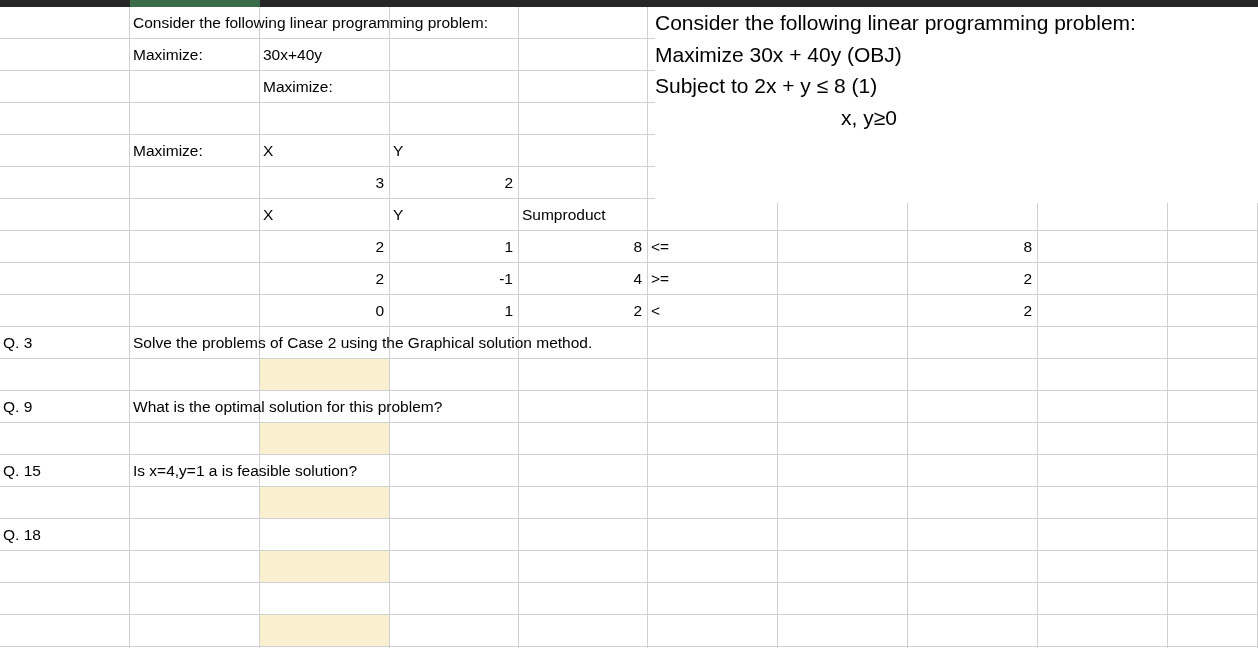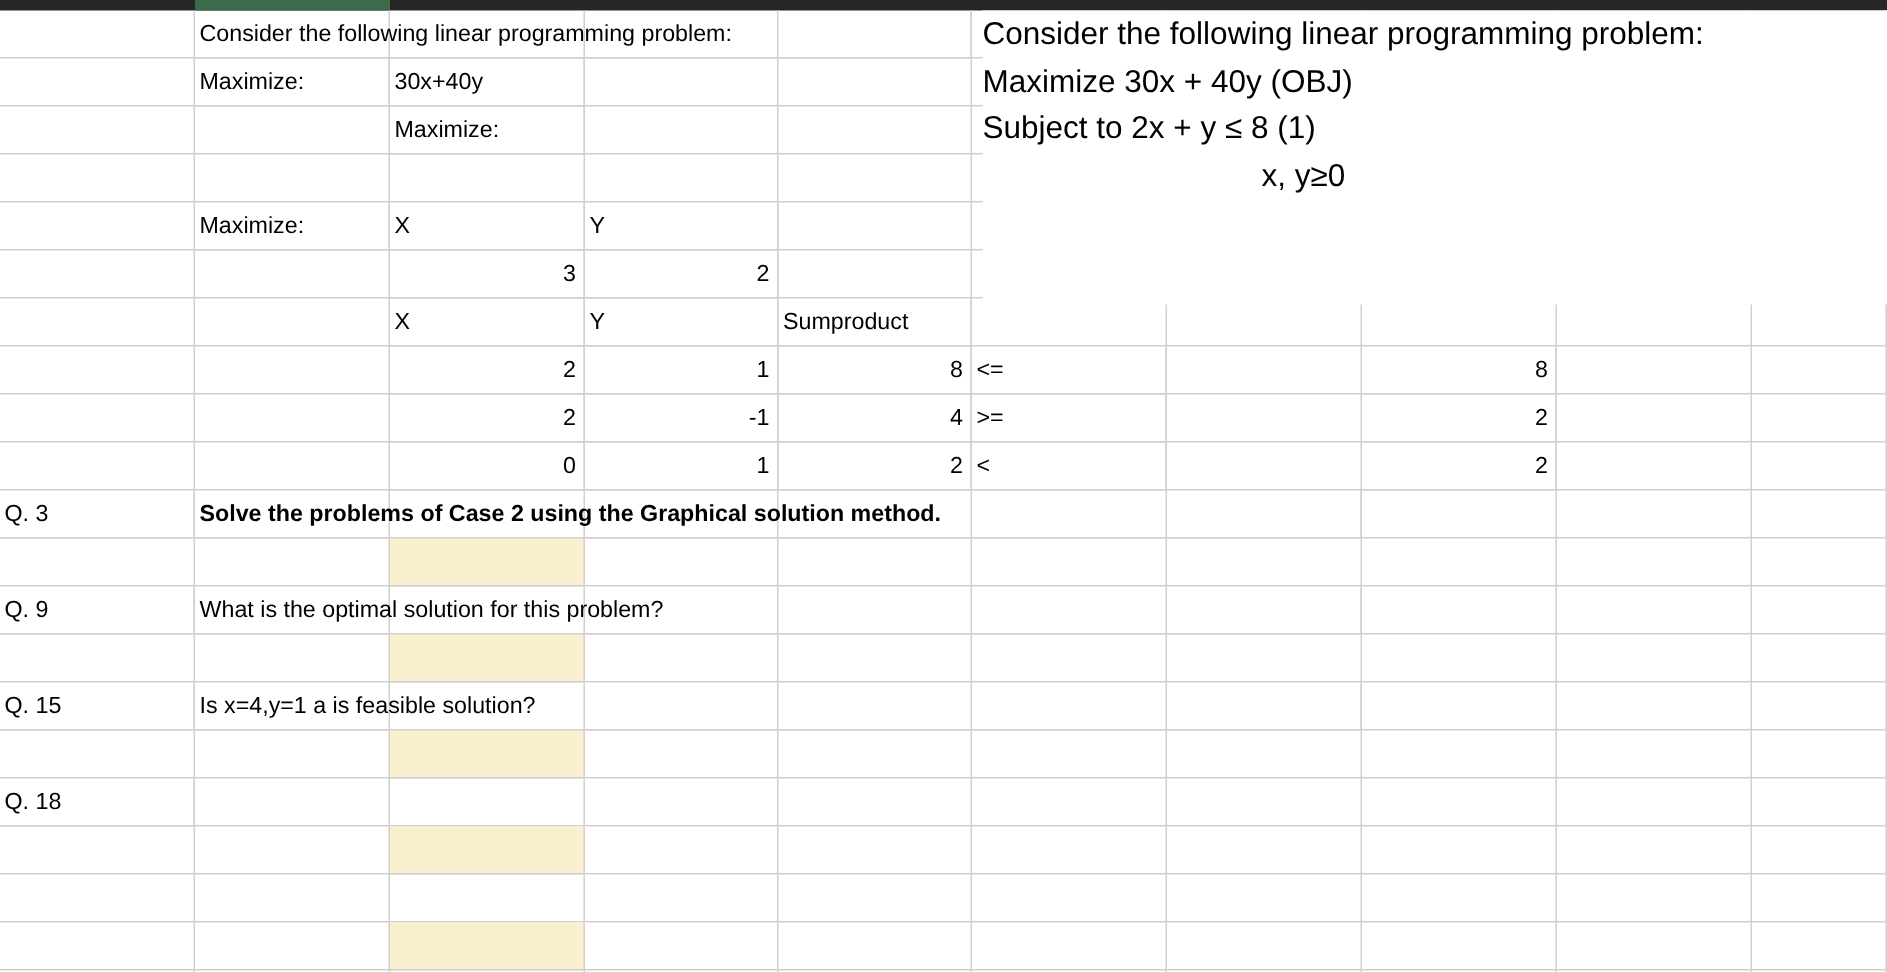--- a/index.html
+++ b/index.html
@@ -406,21 +406,21 @@
       </div>
       <div class="cell txt" style="left: 648px; top: 288px; width: 130px; height: 32px;">
         <span>&lt;</span>
       </div>
       <div class="cell num" style="left: 908px; top: 288px; width: 130px; height: 32px;">
         <span>2</span>
       </div>
       <div class="cell txt" style="left: 0px; top: 320px; width: 130px; height: 32px;">
         <span>Q. 3</span>
       </div>
-      <div class="cell txt spill" style="left: 130px; top: 320px; width: 778px; height: 32px; font-weight: bold;">
+      <div class="cell txt spill" style="left: 130px; top: 320px; width: 778px; height: 32px;">
         <span>Solve the problems of Case 2 using the Graphical solution method.</span>
       </div>
       <div class="cell txt" style="left: 0px; top: 384px; width: 130px; height: 32px;">
         <span>Q. 9</span>
       </div>
       <div class="cell txt spill" style="left: 130px; top: 384px; width: 778px; height: 32px;">
         <span>What is the optimal solution for this problem?</span>
       </div>
       <div class="cell txt" style="left: 0px; top: 448px; width: 130px; height: 32px;">
         <span>Q. 15</span>

